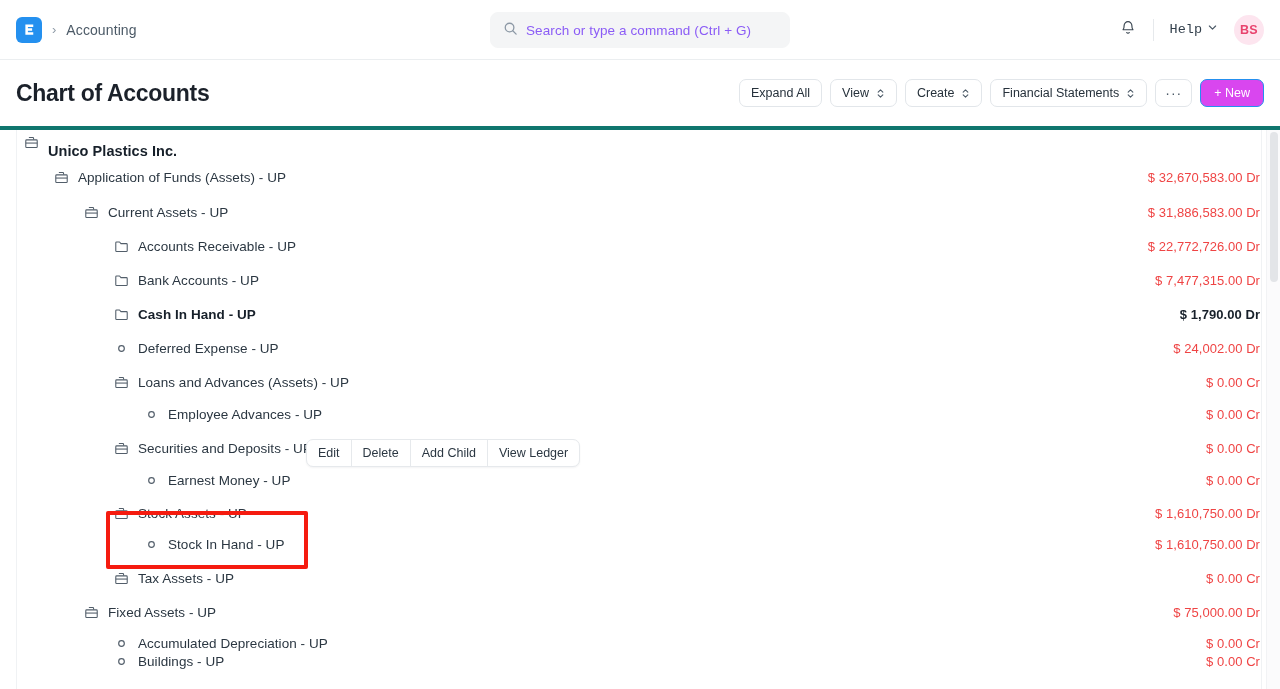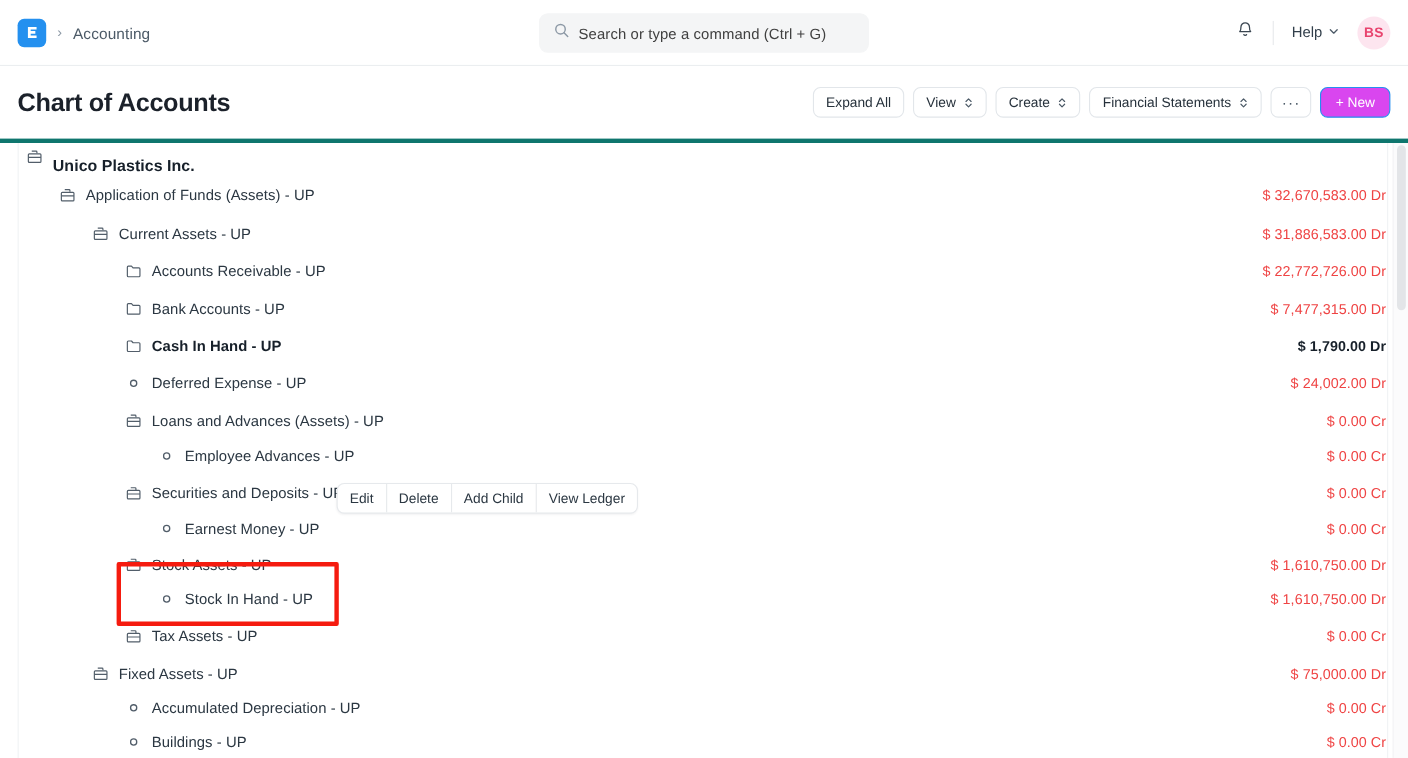--- a/index.html
+++ b/index.html
@@ -45,40 +45,40 @@
   .search-box {
     width: 300px; height: 36px;
     background: #f4f5f6;
     border: 1px solid #f4f5f6;
     border-radius: 8px;
     display: flex; align-items: center;
     gap: 8px;
     padding: 0 12px;
   }
   .search-box .ph {
-    font-size: 13.5px; color: #404040; letter-spacing: .1px;
+    font-size: 13.5px; color: #8b5cf6; letter-spacing: .1px;
   }
 
   .nav-right {
     margin-left: auto;
     display: flex; align-items: center;
     gap: 0;
   }
   .icon-btn {
     width: 34px; height: 34px;
     display: flex; align-items: center; justify-content: center;
     border-radius: 6px; cursor: pointer;
   }
   .nav-divider {
     width: 1px; height: 22px; background: #e6e9ec; margin: 0 10px 0 8px;
   }
   .help-btn {
     display: flex; align-items: center; gap: 5px;
     font-size: 13.5px; color: #323f4b; cursor: pointer;
-    padding: 4px 6px; border-radius: 6px;
+    padding: 4px 6px; border-radius: 6px; font-family: Liberation Mono, monospace;
   }
   .avatar {
     width: 30px; height: 30px; border-radius: 50%;
     background: #fde5ef;
     color: #e8436e;
     font-size: 12.5px; font-weight: 600;
     display: flex; align-items: center; justify-content: center;
     margin-left: 10px; cursor: pointer;
     letter-spacing: .3px;
   }
@@ -474,21 +474,21 @@
         <div class="node" style="margin-left: 96px;">
           <span style="line-height: 0;">
             <svg class="ic" viewBox="0 0 16 16" fill="none" stroke="#525e6a" stroke-width="1.25">
               <circle cx="8" cy="8" r="3"></circle>
             </svg>
           </span>
           <span class="lbl">Accumulated Depreciation - UP</span>
         </div>
         <div class="bal">$ 0.00 Cr</div>
       </div>
-      <div class="row" style="top: 529px;">
+      <div class="row" style="top: 516px;">
         <div class="node" style="margin-left: 96px;">
           <span style="line-height: 0;">
             <svg class="ic" viewBox="0 0 16 16" fill="none" stroke="#525e6a" stroke-width="1.25">
               <circle cx="8" cy="8" r="3"></circle>
             </svg>
           </span>
           <span class="lbl">Buildings - UP</span>
         </div>
         <div class="bal">$ 0.00 Cr</div>
       </div>

